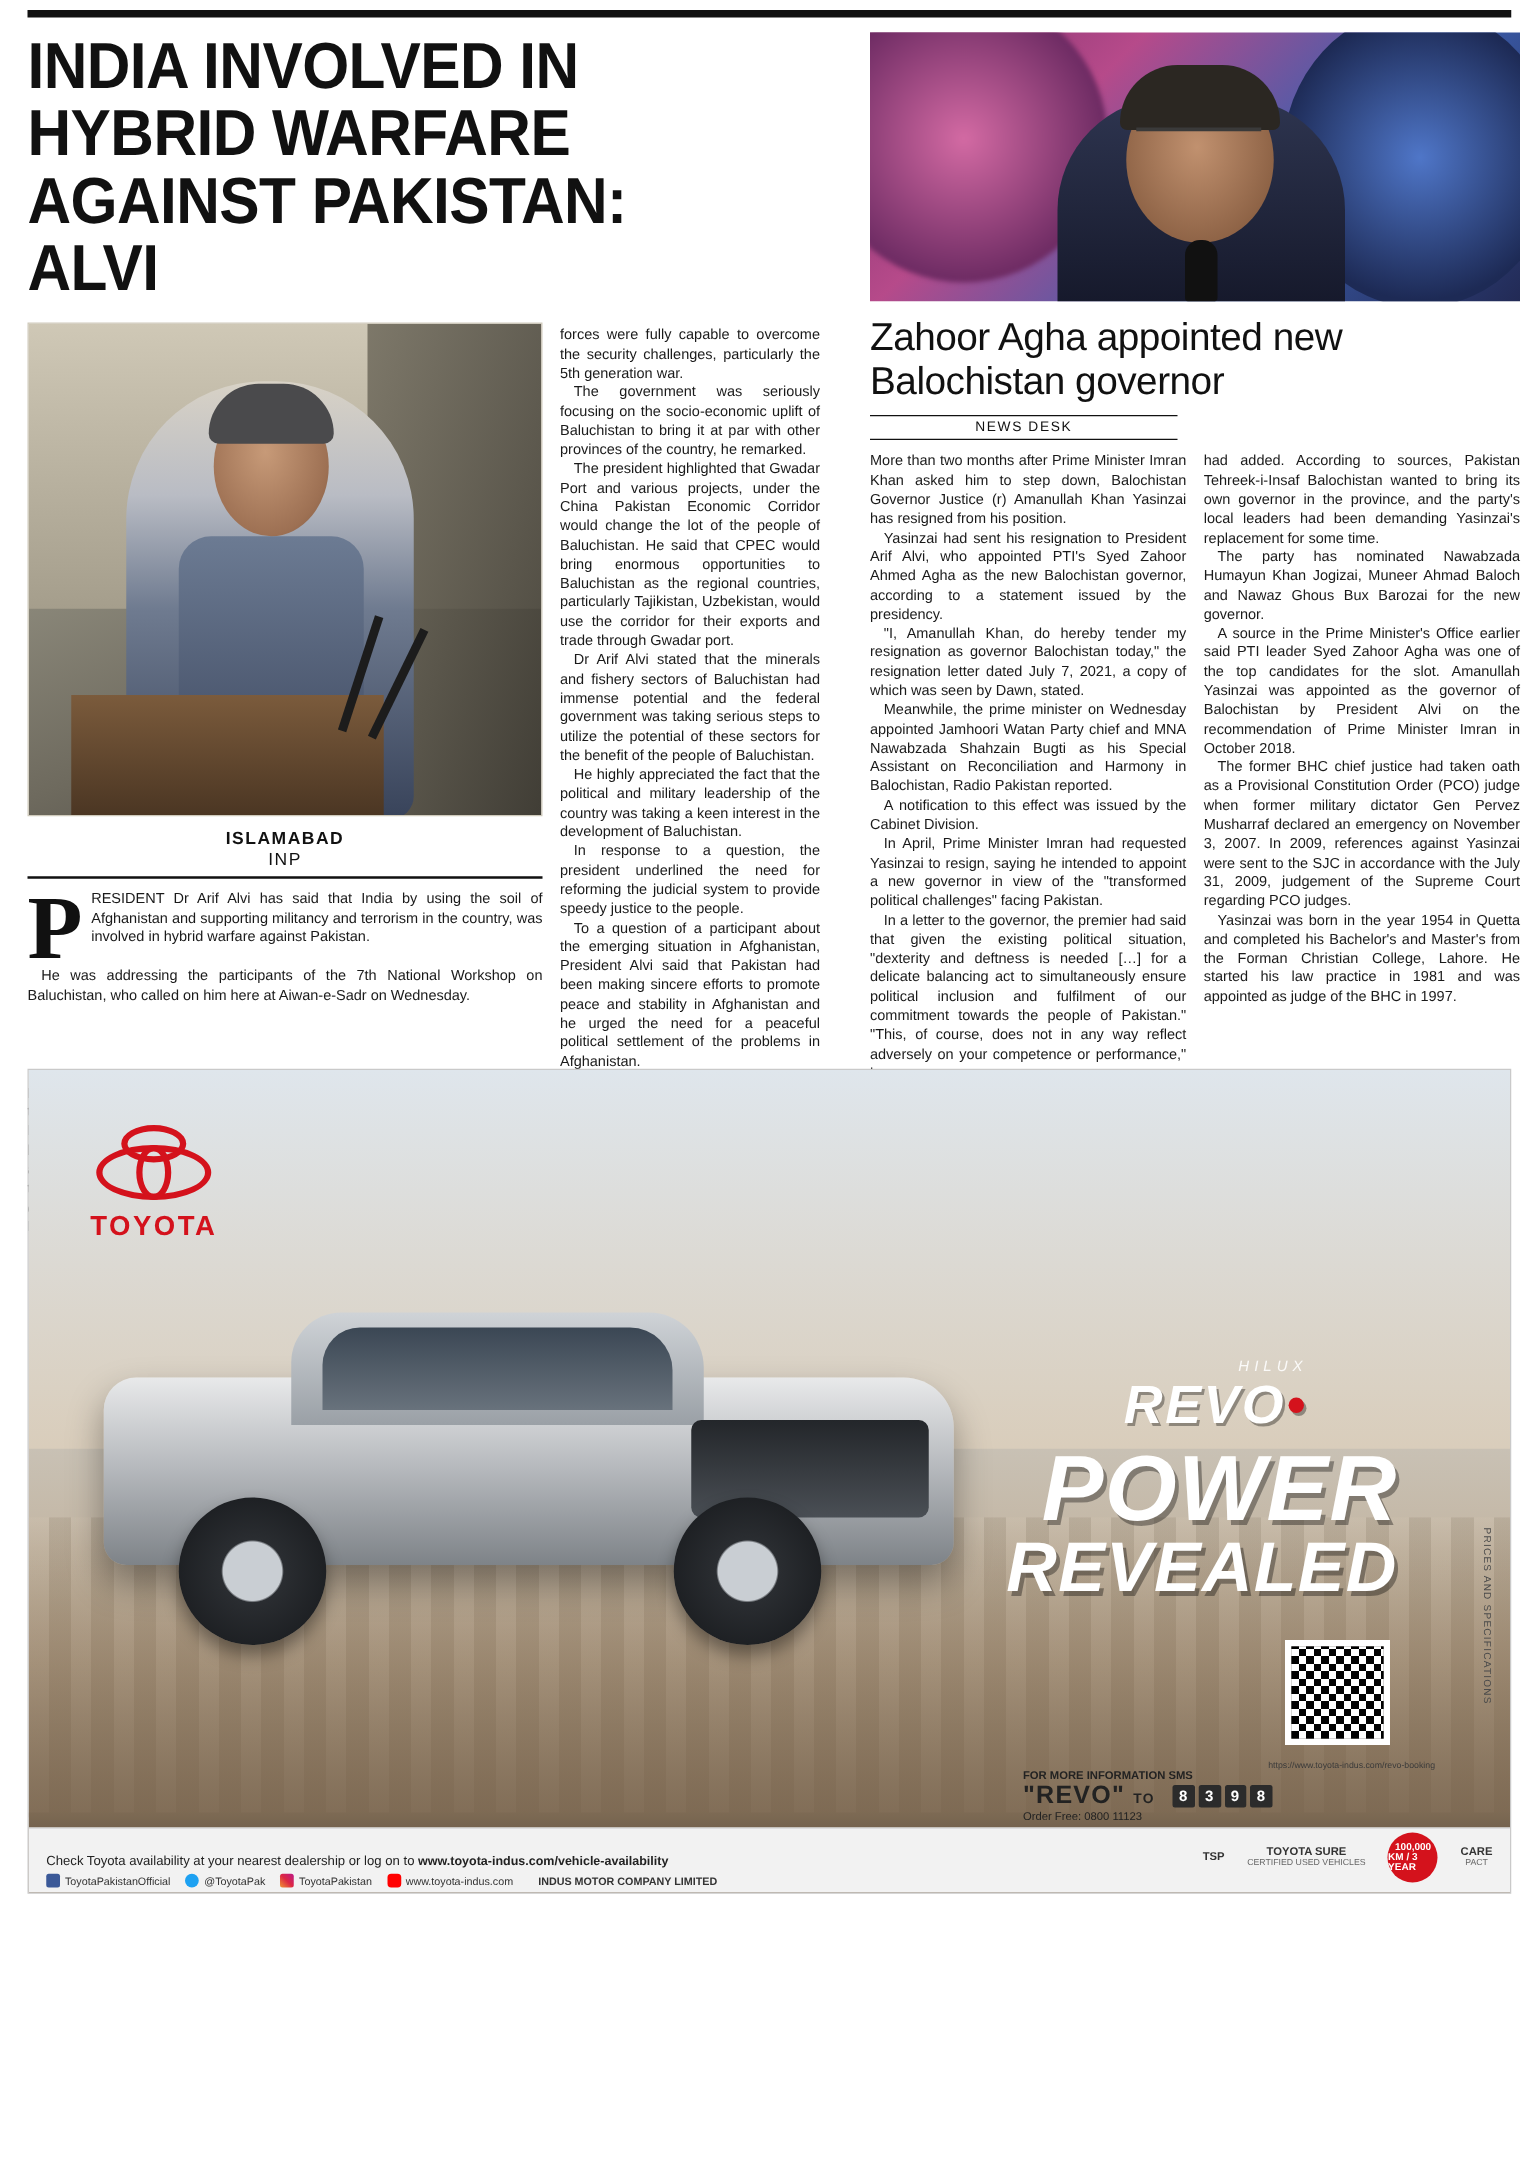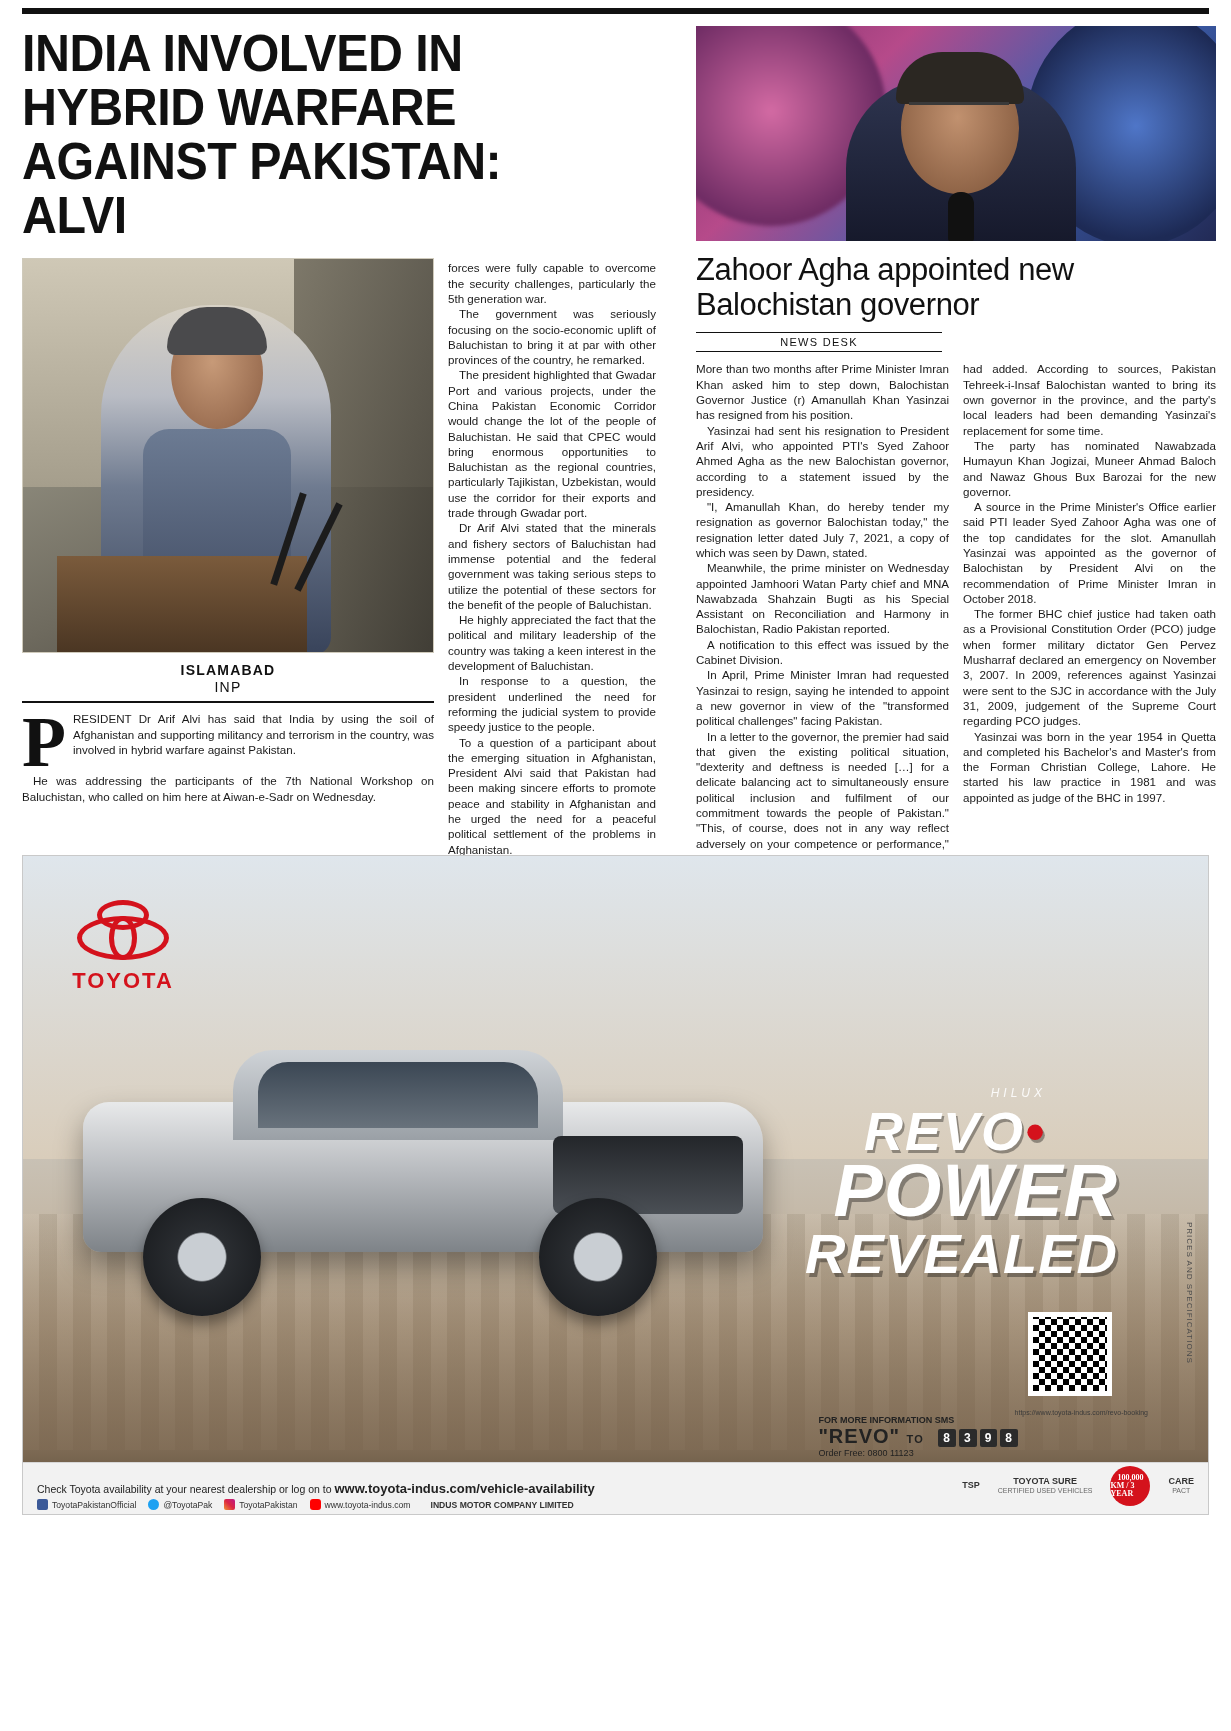--- a/index.html
+++ b/index.html
@@ -333,21 +333,21 @@
   .ad-truck .w1 { left: 60px; }
   .ad-truck .w2 { left: 456px; }
   .ad-revo-badge {
     position:absolute; right: 162px; top: 230px; text-align: right;
   }
   .ad-revo-badge .nm {
     color:#fff; font-size: 12px; letter-spacing: 4px; font-style: italic; opacity:.9;
   }
   .ad-revo-badge .revo {
     font-family: "Liberation Sans", sans-serif;
-    font-weight: bold; font-style: italic; font-size: 54px; letter-spacing: 2px;
+    font-weight: bold; font-style: italic; font-size: 43px; letter-spacing: 2px;
     color: #ffffff; text-shadow: 2px 3px 0 rgba(0,0,0,.35);
   }
   .ad-revo-badge .revo .dot { color: #d4121c; }
   .ad-power {
     position:absolute; right: 90px; top: 300px; text-align: right;
   }
   .ad-power .p1 {
     font-weight: bold; font-style: italic; font-size: 74px; color: #ffffff;
     letter-spacing: 1px; line-height: .95;
     text-shadow: 3px 4px 0 rgba(0,0,0,.35);
@@ -387,21 +387,21 @@
     padding: 2px 5px; border-radius:2px;
   }
   .ad-bottom-bar {
     position:absolute; left:0; right:0; bottom:0; height:52px;
     background: #f2f2f2;
     border-top: 1px solid #d7d7d7;
     display:flex; align-items:center; padding: 0 14px;
     font-size: 10px; color:#222;
   }
   .ad-bottom-bar .avail { font-size: 10.5px; }
-  .ad-bottom-bar .avail b { font-size: 13px; }
+  .ad-bottom-bar .avail b { font-size: 10px; }
   .ad-social {
     position:absolute; left: 14px; bottom: 4px;
     display:flex; gap:12px; align-items:center; font-size: 8.6px; color:#333;
   }
   .ad-social .ic {
     display:inline-block; width:11px; height:11px; background:#3b5998;
     border-radius:2px; margin-right:4px; vertical-align:-2px;
   }
   .ad-social .ic.tw { background:#1da1f2; border-radius:50%; }
   .ad-social .ic.ig { background:linear-gradient(45deg,#f09433,#dc2743,#bc1888); }
@@ -409,21 +409,21 @@
   .ad-partners {
     position:absolute; right: 14px; bottom: 8px; display:flex; gap:18px; align-items:center;
   }
   .ad-partners .chip {
     font-size: 9px; font-weight: bold; color:#333; text-align:center; line-height:1.1;
   }
   .ad-partners .chip .sub { font-weight: normal; font-size: 7px; color:#666; }
   .ad-partners .redchip {
     background:#d4121c; color:#fff; border-radius:50%; width:40px; height:40px;
     display:flex; flex-direction:column; align-items:center; justify-content:center;
-    font-size:8px; font-weight:bold; line-height:1;font-family:Liberation Serif, serif;
+    font-size:8px; font-weight:bold; line-height:1;
   }
 </style>
 </head>
 <body>
 
 <div class="page">
 
   <div class="thick-rule"></div>
 
   <div class="content">

